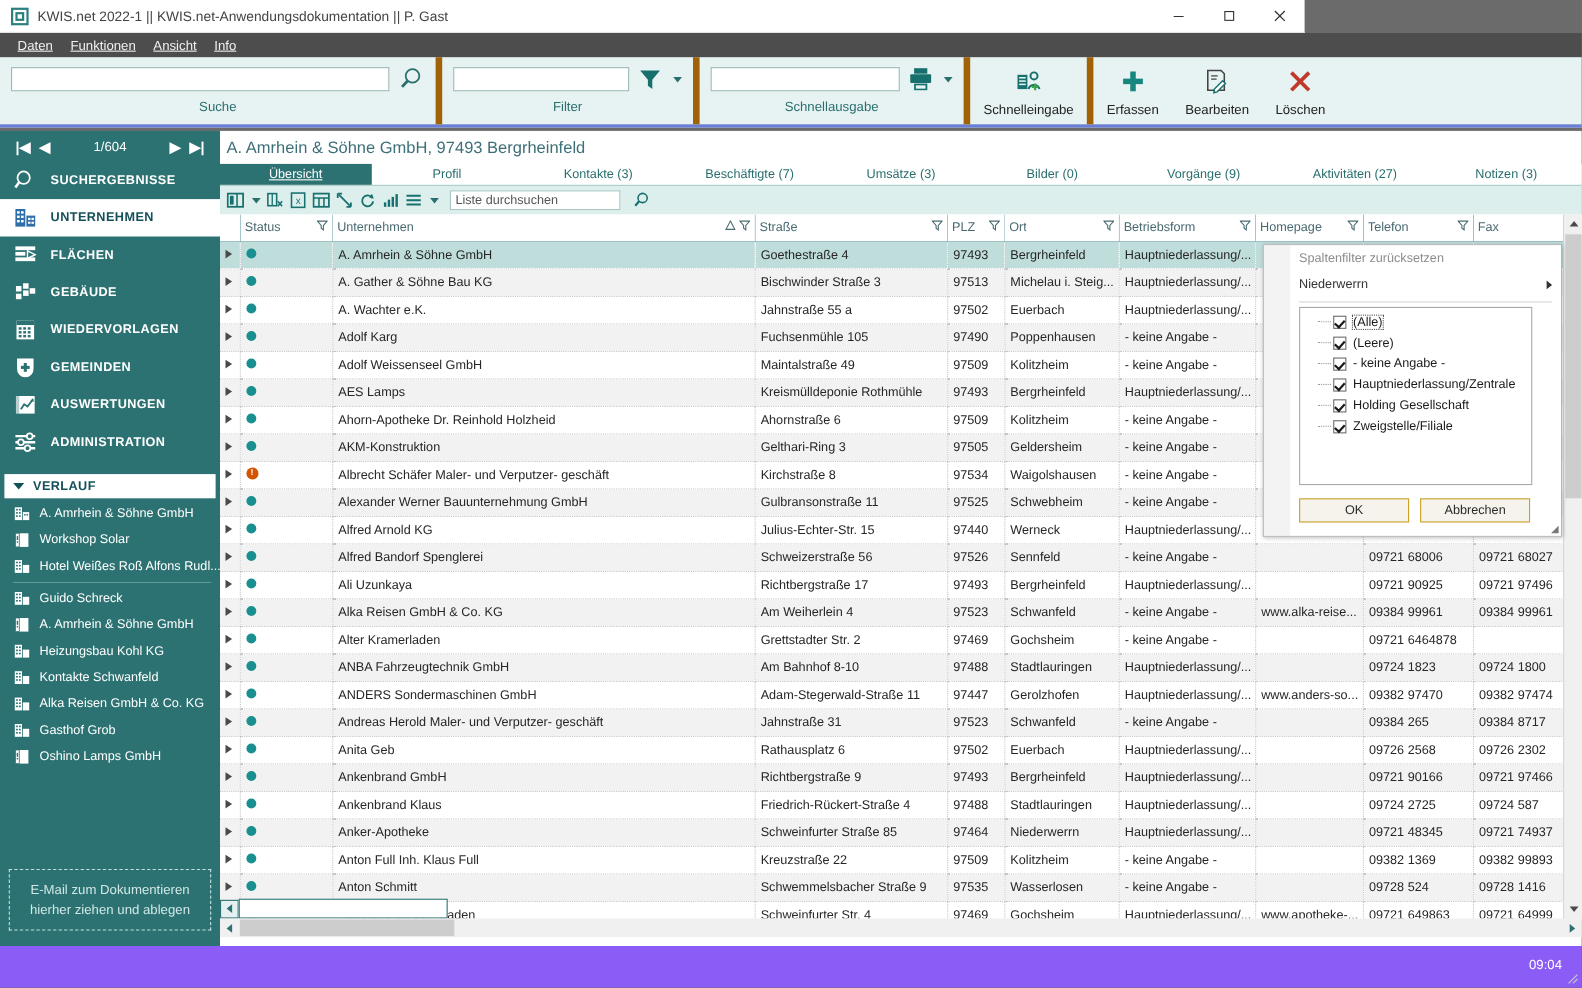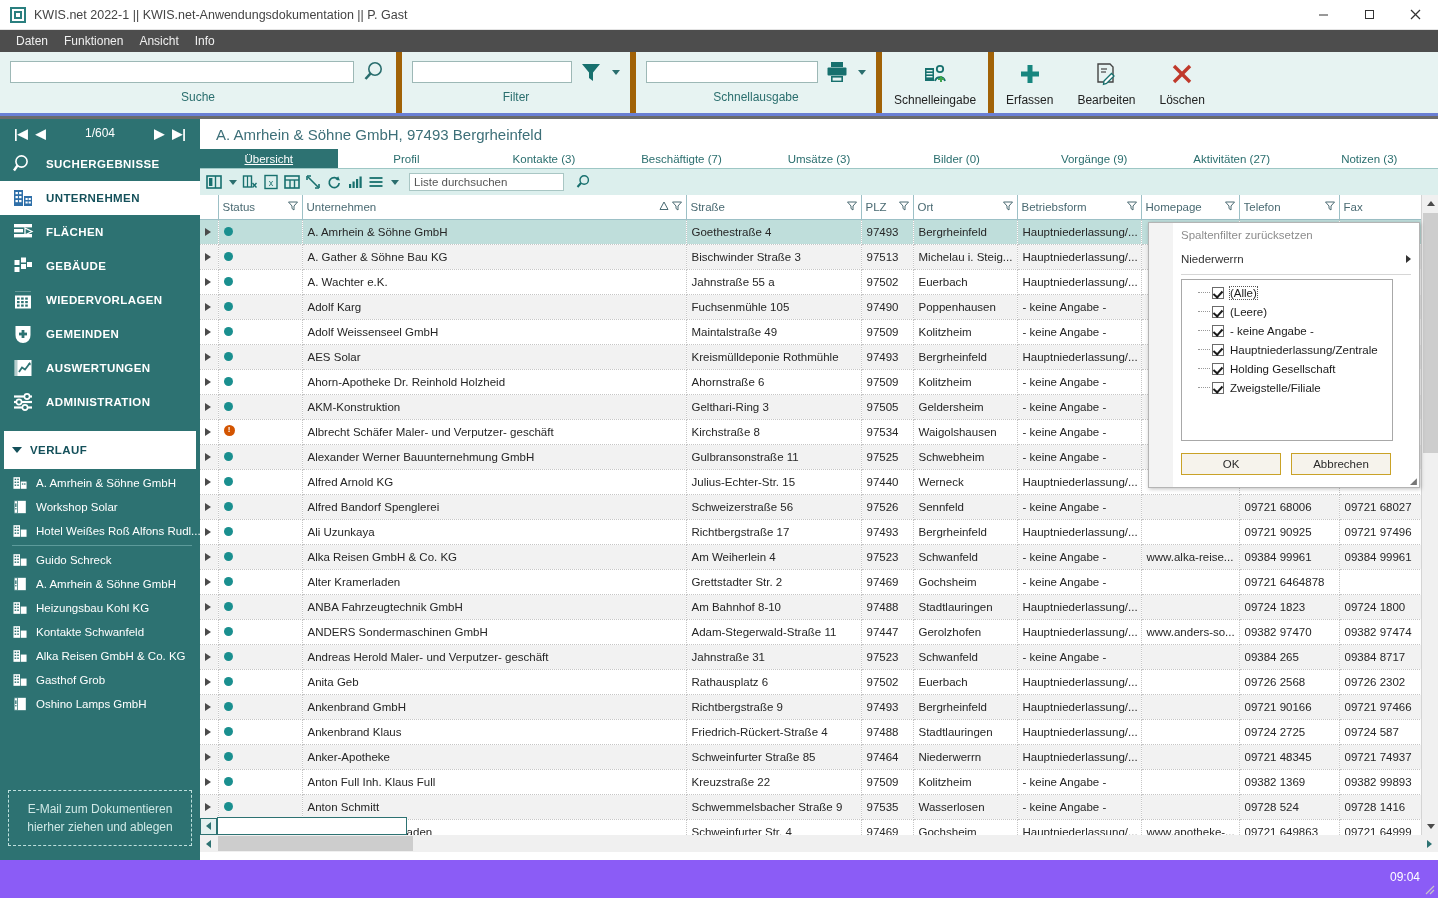--- a/index.html
+++ b/index.html
@@ -12,21 +12,21 @@
     background: #6b6b6b;
   }
   .app {
     position: relative;
     width: 1438px; height: 898px;
     background: #6b6b6b;
   }
 
   
   .titlebar {
-    position: absolute; left: 0; top: 0; width: 1438px; height: 30px;
+    position: absolute; left: 0; top: 0; width: 1186px; height: 30px;
     background: #ffffff;
     display: flex; align-items: center;
     border-bottom: 1px solid #e3e3e3;
   }
   .title-ico {
     width: 16px; height: 16px; margin: 0 8px 0 10px;
     border: 2px solid #2a7f7f; position: relative; flex: none;
   }
   .title-ico::after {
     content: ""; position: absolute; left: 2px; top: 2px; right: 2px; bottom: 2px;
@@ -39,21 +39,21 @@
     color: #333; font-size: 13px;
   }
 
   
   .menubar {
     position: absolute; left: 0; top: 30px; width: 1438px; height: 22px;
     background: #4d4d4d; display: flex; align-items: center;
     padding-left: 8px;
   }
   .menubar .mi {
-    color: #f0f0f0; font-size: 12px; padding: 2px 8px; cursor: default;
+    color: #f0f0f0; font-size: 12px; padding: 2px 8px; cursor: default; text-decoration: underline;
   }
 
   
   .ribbon {
     position: absolute; left: 0; top: 52px; width: 1438px; height: 64px;
     background: #e7f3f2;
     display: flex; align-items: stretch;
     border-bottom: 3px solid #6a7fd4;
   }
   .rgroup {
@@ -98,21 +98,21 @@
   .pager .cnt { flex: 1; text-align: center; font-size: 12px; }
   .nav-item {
     display: flex; align-items: center; height: 34px; padding-left: 12px;
     color: #fff; font-size: 11.5px; letter-spacing: .4px; font-weight: bold;
   }
   .nav-item .nlbl { margin-left: 12px; }
   .nav-item.active { background: #ffffff; color: #14505a; }
   .nav-ico { width: 22px; height: 22px; flex: none; }
 
   .verlauf-head {
-    margin: 12px 4px 2px 4px; height: 38px; background: #fff; color: #14505a;
+    margin: 12px 4px 2px 4px; height: 22px; background: #fff; color: #14505a;
     display: flex; align-items: center; padding-left: 8px;
     font-size: 11.5px; font-weight: bold; letter-spacing: .4px;
   }
   .verlauf-head .tri {
     width: 0; height: 0; border-left: 5px solid transparent; border-right: 5px solid transparent;
     border-top: 6px solid #14505a; margin-right: 8px;
   }
   .hist-item {
     display: flex; align-items: center; height: 24px; padding-left: 12px;
     color: #ffffff; font-size: 11.5px;
@@ -125,21 +125,21 @@
     display: flex; flex-direction: column; align-items: center; justify-content: center;
     line-height: 18px; text-align: center;
   }
 
   
   .main {
     position: absolute; left: 200px; top: 119px; width: 1238px; height: 741px;
     background: #ffffff;
   }
   .rec-title {
-    height: 30px; display: flex; align-items: center; padding-left: 16px;
+    height: 30px; display: flex; align-items: center; padding-left: 6px;
     color: #3d6f78; font-size: 15px;
   }
   .tabs {
     height: 20px; display: flex; align-items: stretch;
     border-bottom: 1px solid #9ec7c5; background: #fff;
   }
   .tab {
     flex: 1; display: flex; align-items: center; justify-content: center;
     font-size: 11.5px; color: #2a6e6e; cursor: default;
   }
@@ -962,21 +962,21 @@
               <td class="c-plz">97509</td>
               <td>Kolitzheim</td>
               <td>- keine Angabe -</td>
               <td></td>
               <td></td>
               <td>18</td>
             </tr>
             <tr class="row alt">
               <td class="c-expand"><span class="expander"></span></td>
               <td class="c-status"><span class="dot"></span></td>
-              <td class="c-unternehmen">AES Solar</td>
+              <td class="c-unternehmen">AES Lamps</td>
               <td>Kreismülldeponie Rothmühle</td>
               <td class="c-plz">97493</td>
               <td>Bergrheinfeld</td>
               <td>Hauptniederlassung/...</td>
               <td></td>
               <td></td>
               <td>337</td>
             </tr>
             <tr class="row">
               <td class="c-expand"><span class="expander"></span></td>

